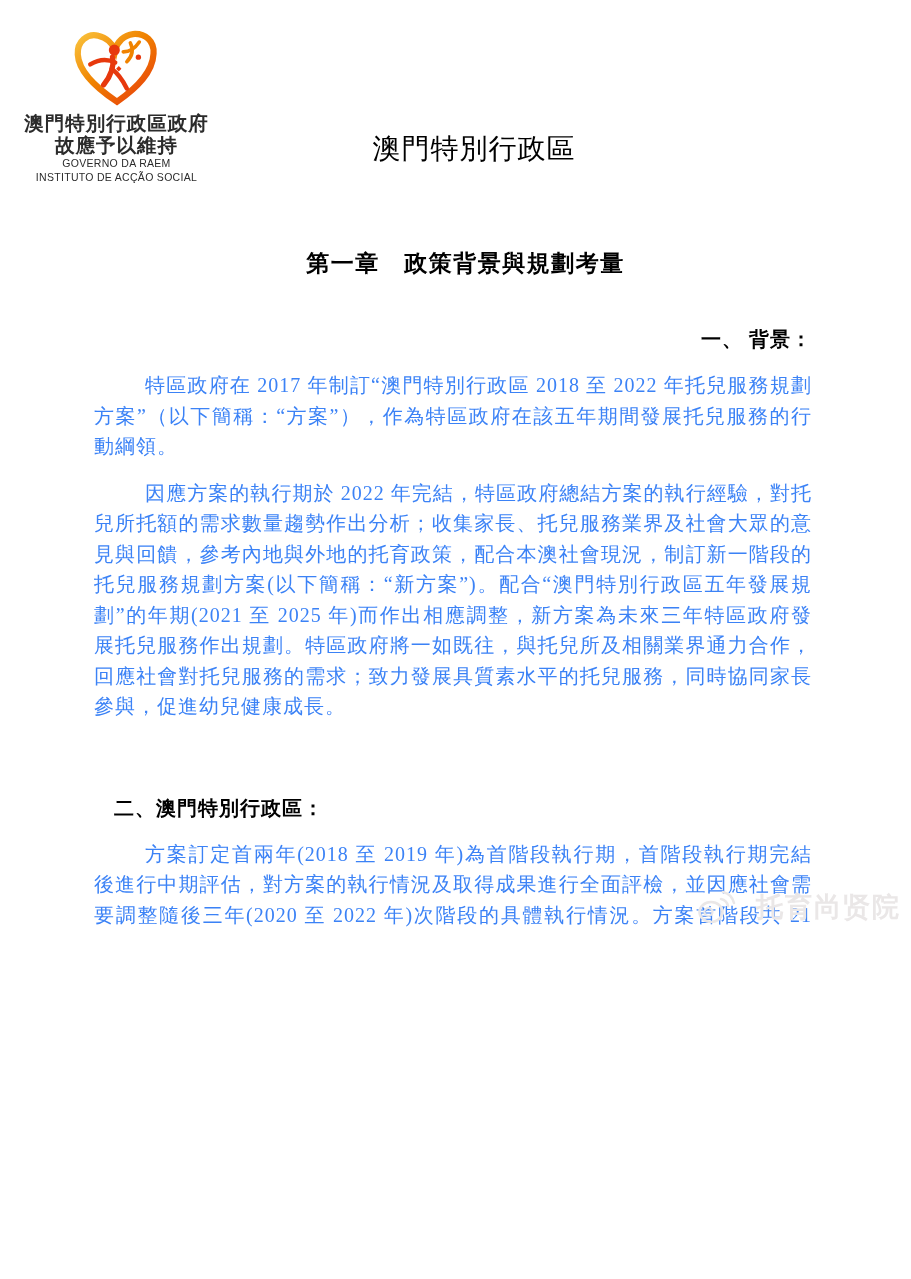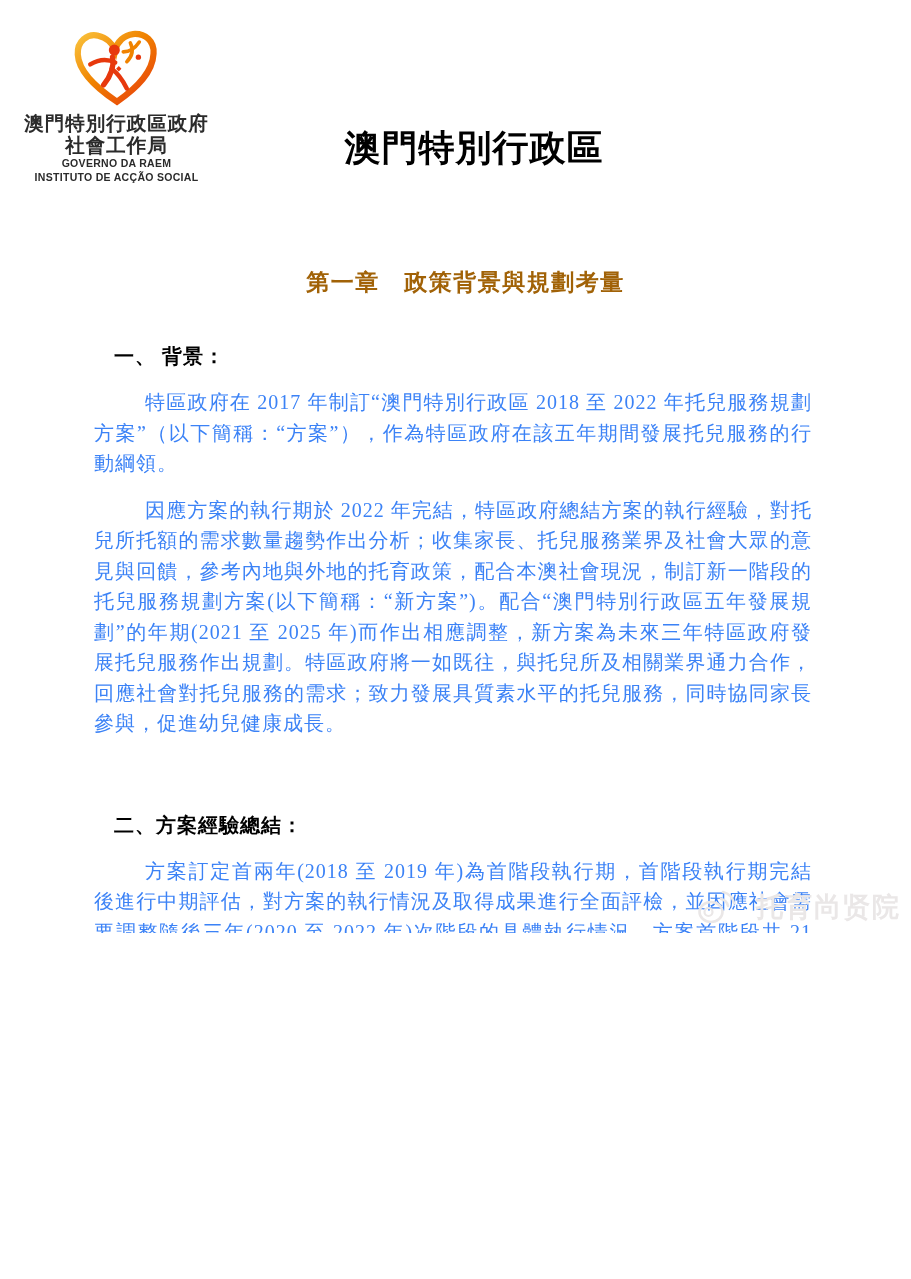--- a/index.html
+++ b/index.html
@@ -18,68 +18,67 @@
     position: absolute;
     left: 24px;
     top: 26px;
     width: 185px;
     text-align: center;
     font-family: "Liberation Sans", sans-serif;
     color: #2b2b2b;
   }
   .logo-block svg.heart { display: block; margin: 0 auto; }
   .org-zh { font-size: 19.5px; line-height: 21.5px; font-weight: bold; letter-spacing: 1px; }
-  .org-pt { font-size: 10.5px; line-height: 12.5px; font-weight: bold; letter-spacing: 0.3px; margin-top: 1px; }
+  .org-pt { font-size: 10.5px; line-height: 12.5px; font-weight: normal; letter-spacing: 0.3px; margin-top: 1px; }
   .org-zh.first { margin-top: 5px; }
 
   
   .title-block {
     position: absolute;
     left: 110px;
     right: 73px;
     top: 130px;
     text-align: center;
-    font-weight: bold;
-    font-size: 36px;
+    font-weight: normal;
+    font-size: 28px;
     line-height: 37px;
     color: #000;
     letter-spacing: 1px;
   }
 
   
   .chapter-heading {
     position: absolute;
     left: 110px;
     right: 90px;
     top: 248px;
     text-align: center;
     font-weight: bold;
     font-size: 23px;
     line-height: 32px;
-    color: #a16207;
+    color: #000000;
     letter-spacing: 1.5px;
-    margin-top: 19px;
   }
 
   
   .content {
     position: absolute;
     left: 94px;
     top: 318px;
     width: 718px;
   }
   .section-heading {
     font-weight: bold;
     font-size: 20px;
     line-height: 30px;
     letter-spacing: 1px;
     color: #000;
     margin: 0 0 0 20px;
   }
-  #sec1 { margin-top: 23px; }
+  #sec1 { margin-top: 6px; text-align: right; }
   #sec2 { margin-top: 71px; }
   #sec3 { margin-top: 17px; margin-left: 11px; text-decoration: underline; }
   p.body-para {
     font-size: 20px;
     line-height: 30.5px;
     letter-spacing: 1px;
     text-indent: 51px;
     text-align: justify;
     margin: 16px 0 14px 0;
     color: #3b82f6;
@@ -120,37 +119,37 @@
       <circle cx="52" cy="27" r="6.2" fill="#E7380D"></circle>
       <path d="M50,35 C52,45 48,56 40,66" fill="none" stroke="#E7380D" stroke-width="6" stroke-linecap="round"></path>
       <path d="M25,43 C35,37 45,37 53,41" fill="none" stroke="#E7380D" stroke-width="5" stroke-linecap="round"></path>
       <path d="M49,48 C57,54 62,62 66,70" fill="none" stroke="#E7380D" stroke-width="5" stroke-linecap="round"></path>
       <path d="M70,19 C74,27 72,34 66,40" fill="none" stroke="#F08300" stroke-width="4" stroke-linecap="round"></path>
       <path d="M62,29 C70,29 76,24 80,18" fill="none" stroke="#F08300" stroke-width="4" stroke-linecap="round"></path>
       <circle cx="79" cy="35" r="3" fill="#E7380D"></circle>
       <path d="M57,45 l3,3 l-3,3 l-3,-3 Z" fill="#E7380D"></path>
     </svg>
     <div class="org-zh first">澳門特別行政區政府</div>
-    <div class="org-zh">社會工作局</div>
+    <div class="org-zh">故應予以維持</div>
     <div class="org-pt">GOVERNO DA RAEM</div>
     <div class="org-pt">INSTITUTO DE ACÇÃO SOCIAL</div>
   </div>
 
   <div class="title-block">
     <div>澳門特別行政區</div>
   </div>
 
   <div class="chapter-heading">第一章　政策背景與規劃考量</div>
 
   <div class="content">
     <div class="section-heading" id="sec1">一、 背景：</div>
     <p class="body-para">特區政府在 2017 年制訂“澳門特別行政區 2018 至 2022 年托兒服務規劃方案”（以下簡稱：“方案”），作為特區政府在該五年期間發展托兒服務的行動綱領。</p>
     <p class="body-para">因應方案的執行期於 2022 年完結，特區政府總結方案的執行經驗，對托兒所托額的需求數量趨勢作出分析；收集家長、托兒服務業界及社會大眾的意見與回饋，參考內地與外地的托育政策，配合本澳社會現況，制訂新一階段的托兒服務規劃方案(以下簡稱：“新方案”)。配合“澳門特別行政區五年發展規劃”的年期(2021 至 2025 年)而作出相應調整，新方案為未來三年特區政府發展托兒服務作出規劃。特區政府將一如既往，與托兒所及相關業界通力合作，回應社會對托兒服務的需求；致力發展具質素水平的托兒服務，同時協同家長參與，促進幼兒健康成長。</p>
 
-    <div class="section-heading" id="sec2">二、方案經驗總結：</div>
+    <div class="section-heading" id="sec2">二、澳門特別行政區：</div>
     <p class="body-para">方案訂定首兩年(2018 至 2019 年)為首階段執行期，首階段執行期完結後進行中期評估，對方案的執行情況及取得成果進行全面評檢，並因應社會需要調整隨後三年(2020 至 2022 年)次階段的具體執行情況。方案首階段共 21 項執行方案/措施，20 項工作已完成，1 項已達目標，但因工程關係轉至次階段繼續執行；方案次階段共 31 項執行方案/措施，21 項工作已完成。因此，方案整體工作已按進度完成。</p>
 
     <div class="section-heading" id="sec3">(一)　 托兒所定位與內涵</div>
   </div>
 
   <div class="watermark">
     <svg width="40" height="36" viewBox="0 0 40 36" aria-hidden="true">
       <ellipse cx="15" cy="23" rx="11.5" ry="10" fill="none" stroke="#eae7e7" stroke-width="2.6"></ellipse>
       <circle cx="12.5" cy="23" r="4" fill="none" stroke="#eae7e7" stroke-width="2.2"></circle>
       <path d="M25,10 a9,9 0 0 1 7,7" fill="none" stroke="#eae7e7" stroke-width="2.6" stroke-linecap="round"></path>

